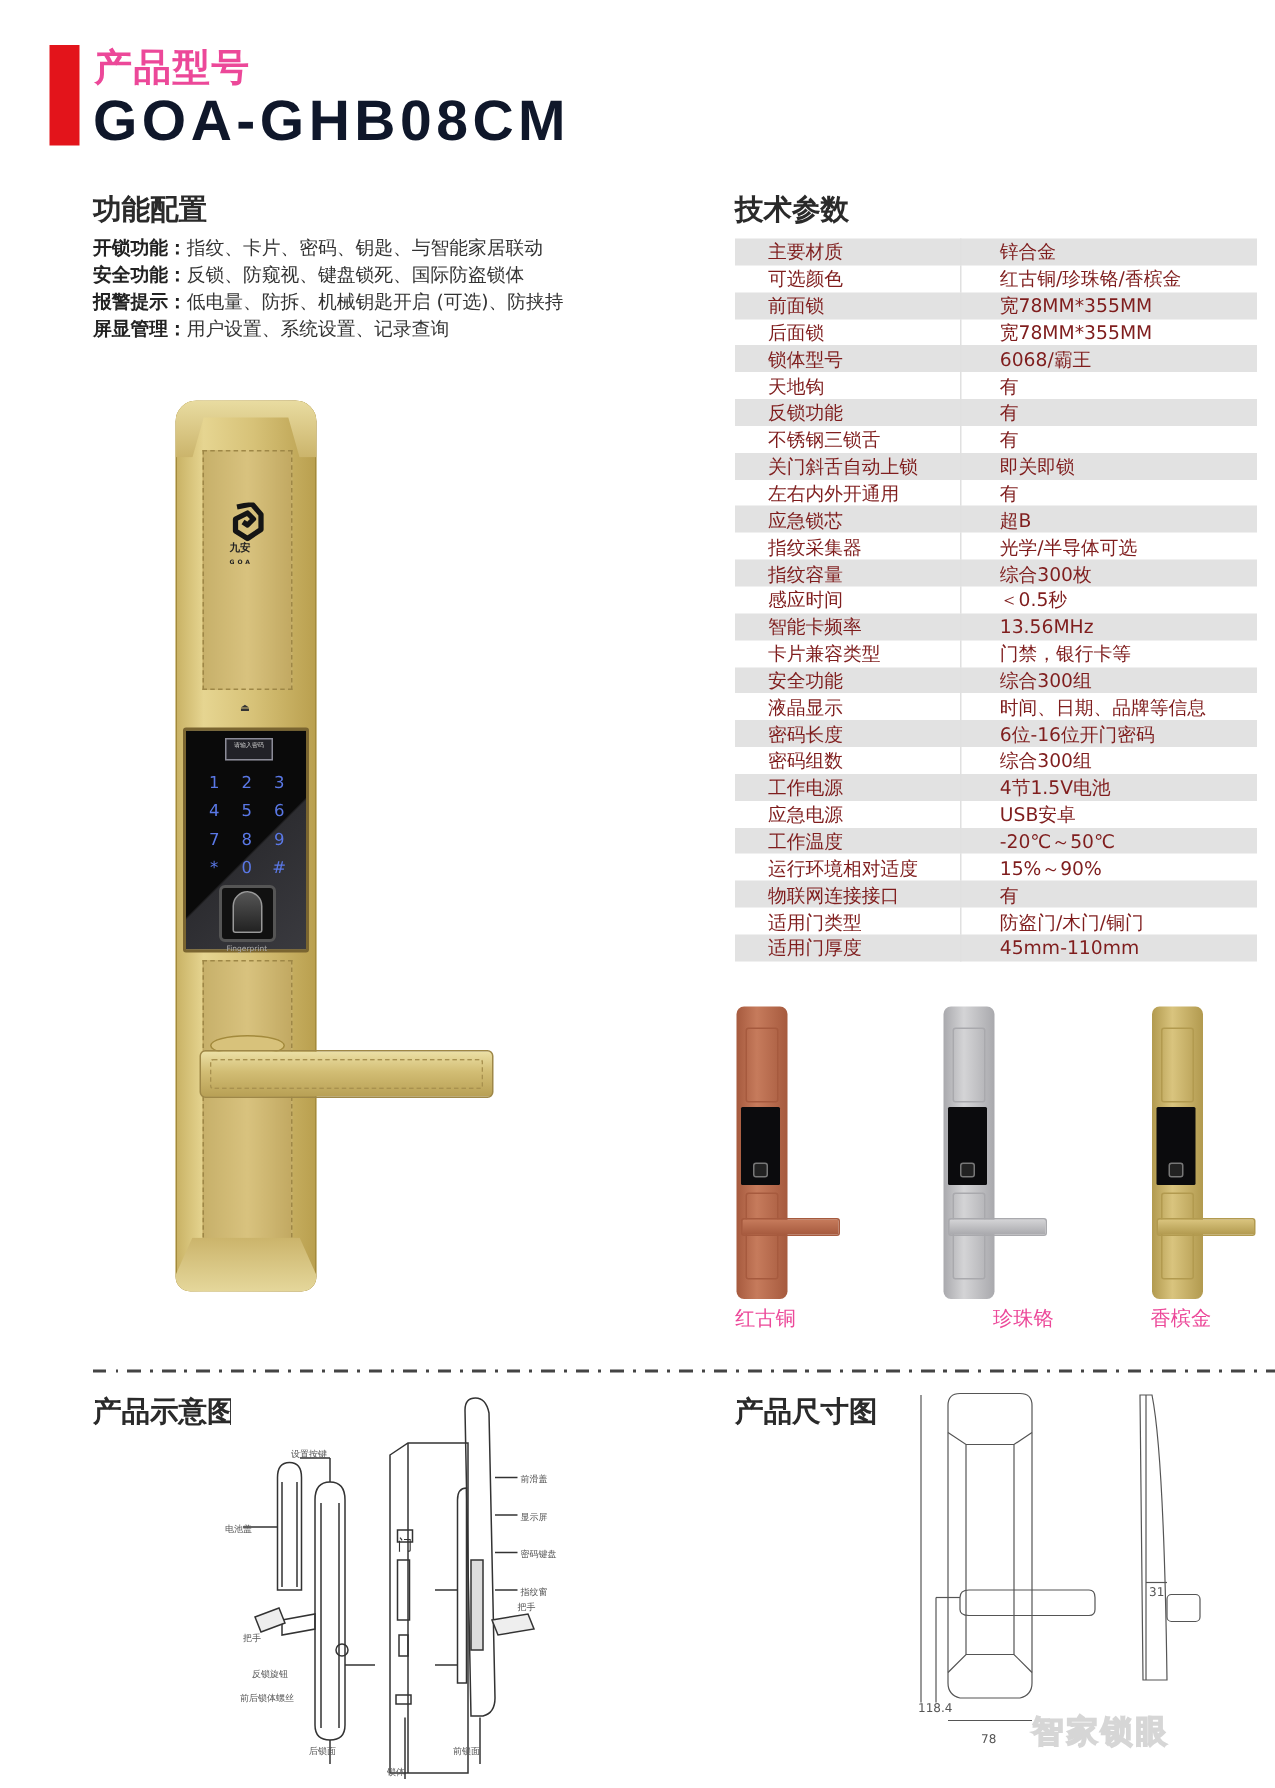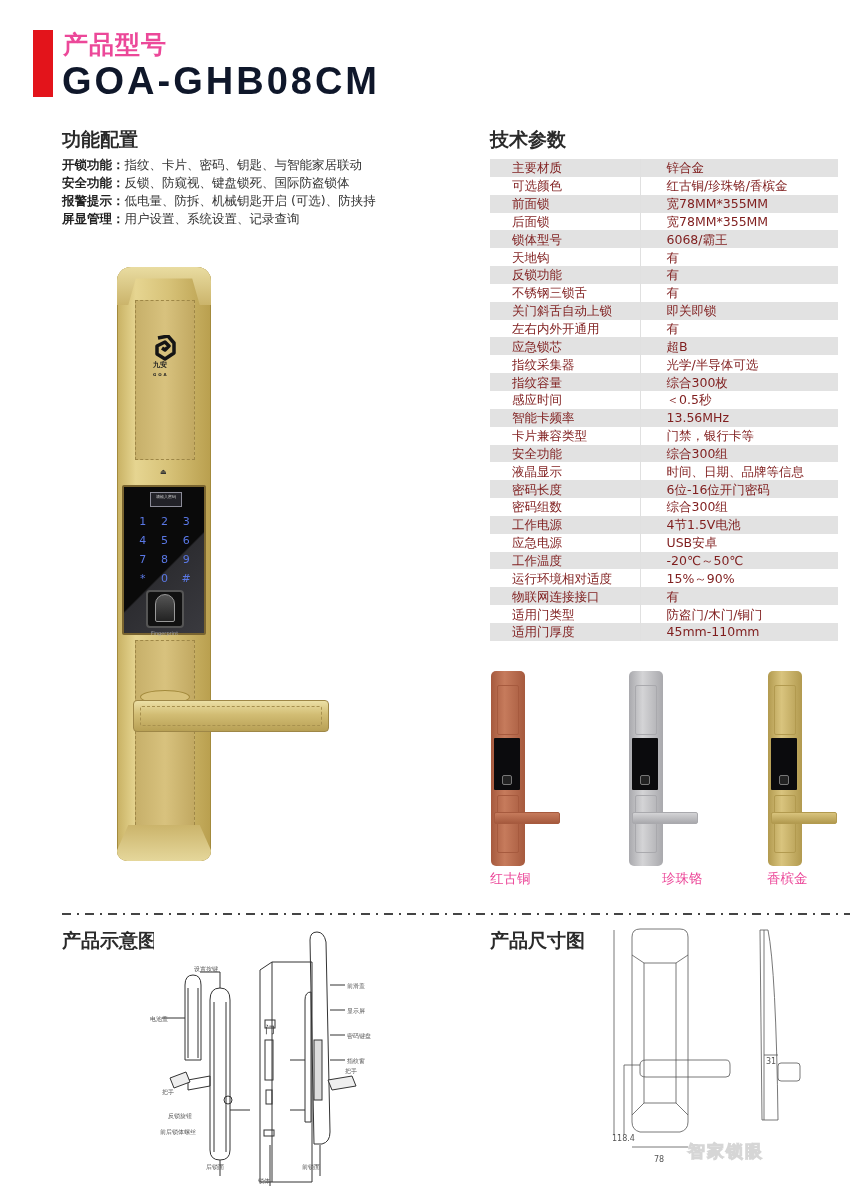--- a/index.html
+++ b/index.html
@@ -57,21 +57,21 @@
   .v-label { font-size: 13.5px; color: #ec4899; }
 
   
   .divider { left: 62px; top: 913px; width: 788px; height: 2px;
              background: repeating-linear-gradient(90deg,#444 0 9px,transparent 9px 15px,#444 15px 17px,transparent 17px 23px); }
 
   .diag-title { left: 62px; top: 928px; }
   .dim-title { left: 490px; top: 928px; }
 
   .tiny { font-size: 6px; color: #555; }
-  .watermark { left: 688px; top: 1140px; font-size: 17px; font-weight: bold; color: transparent; -webkit-text-stroke: 1px #d6d6d6; letter-spacing: 2px; }
+  .watermark { left: 688px; top: 1140px; font-size: 21px; font-weight: bold; color: transparent; -webkit-text-stroke: 1px #d6d6d6; letter-spacing: 2px; }
 </style>
 </head>
 <body>
 
 <div class="abs red-bar"></div>
 <div class="abs title-cn">产品型号</div>
 <div class="abs title-model">GOA-GHB08CM</div>
 
 <div class="abs sec-title feat-title">功能配置</div>
 <div class="abs feat-list">

